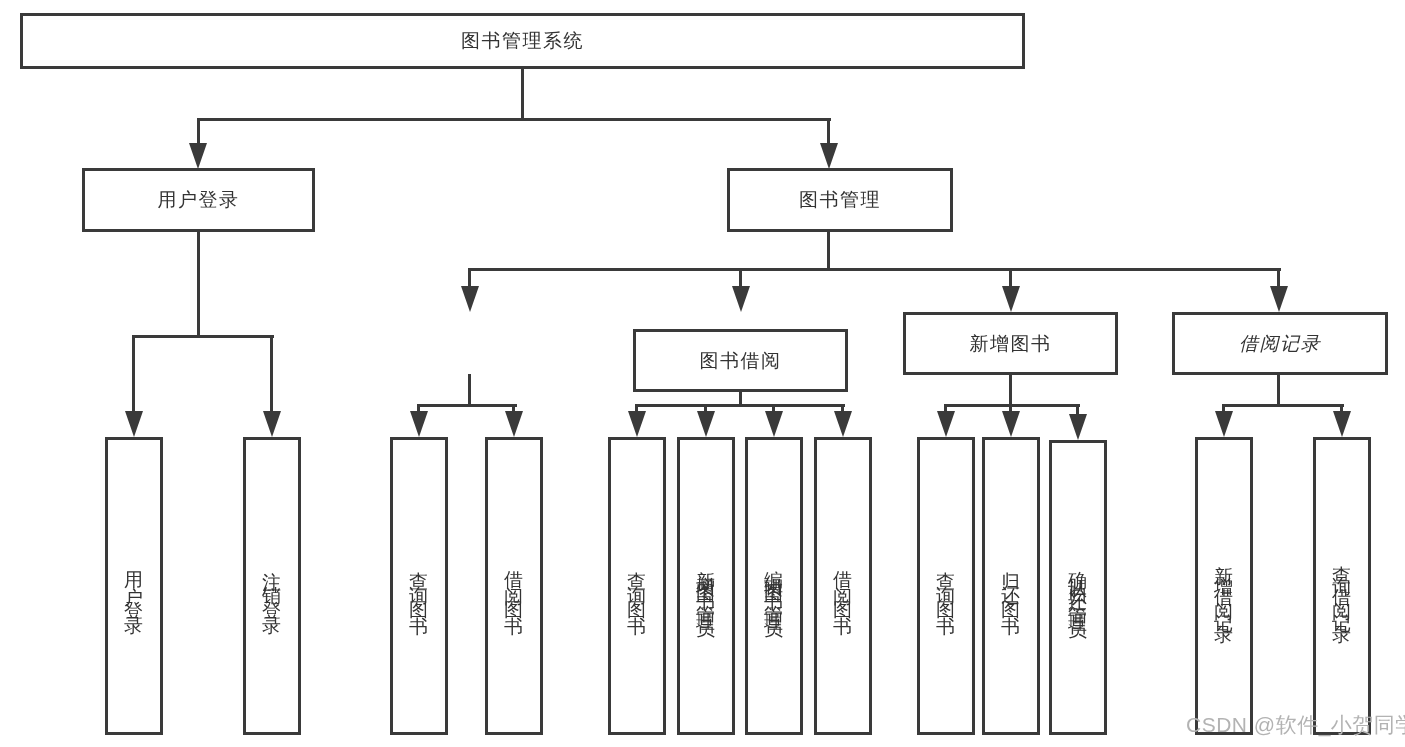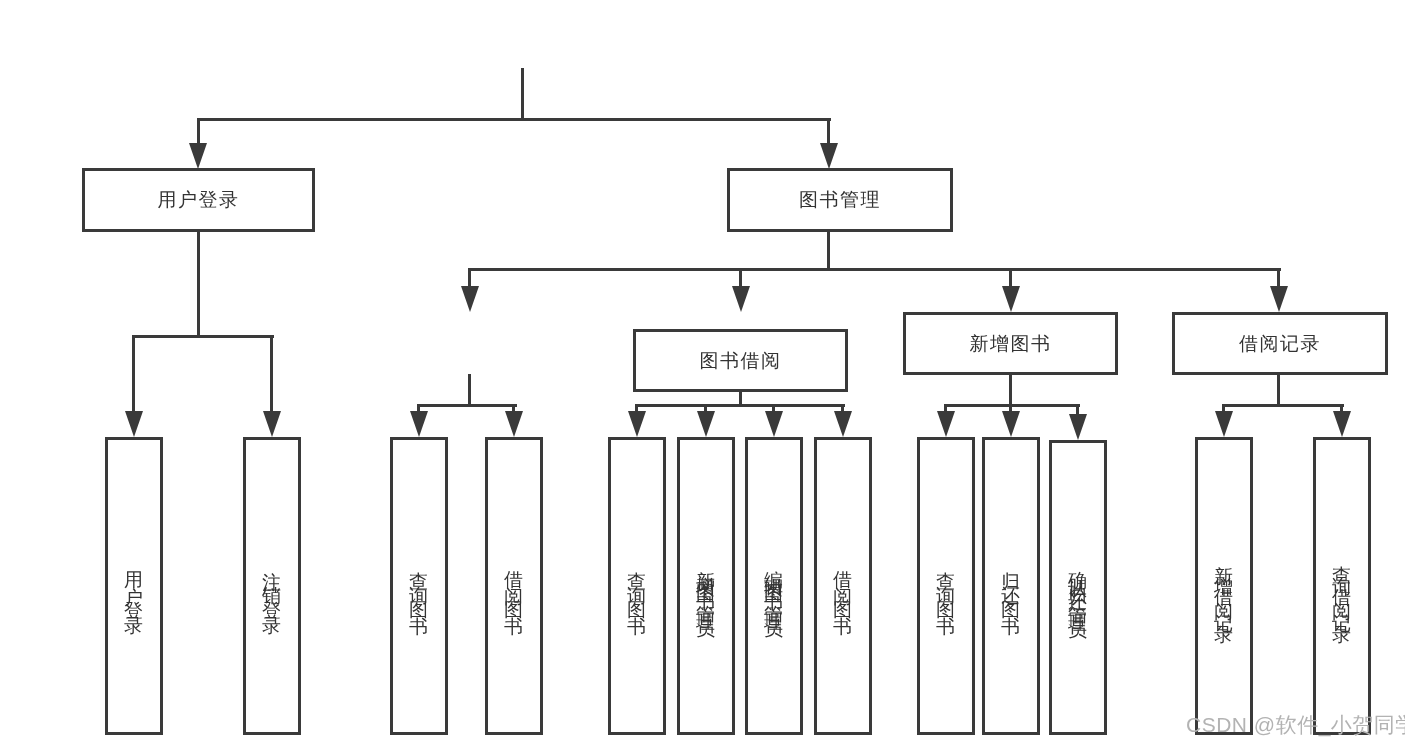--- a/index.html
+++ b/index.html
@@ -87,20 +87,23 @@
     color: var(--watermark);
     z-index: 5;
     white-space: nowrap;
   }
 </style>
 </head>
 <body>
 
 <div class="stage">
 
+  <div class="hbox" style="left:20px; top:13px; width:1005px; height:56px;">
+    <span>图书管理系统</span>
+  </div>
 
   <div class="vline" style="left:521px; top:68px; height:52px;"></div>
   <div class="hline" style="left:197px; top:118px; width:634px;"></div>
   <div class="vline" style="left:197px; top:118px; height:32px;"></div>
   <div class="arrow" style="left:189px; top:143px;"></div>
   <div class="vline" style="left:827px; top:118px; height:32px;"></div>
   <div class="arrow" style="left:820px; top:143px;"></div>
 
   <div class="hbox" style="left:82px; top:168px; width:233px; height:64px;">
     <span>用户登录</span>
@@ -126,21 +129,21 @@
   <div class="arrow" style="left:1002px; top:286px;"></div>
   <div class="vline" style="left:1277px; top:268px; height:24px;"></div>
   <div class="arrow" style="left:1270px; top:286px;"></div>
 
   <div class="hbox" style="left:633px; top:329px; width:215px; height:63px;text-align:center;">
     <span>图书借阅</span>
   </div>
   <div class="hbox" style="left:903px; top:312px; width:215px; height:63px;">
     <span>新增图书</span>
   </div>
-  <div class="hbox" style="left:1172px; top:312px; width:216px; height:63px;">
+  <div class="hbox" style="left:1172px; top:312px; width:216px; height:63px;font-style:italic;">
     <span>借阅记录</span>
   </div>
 
   <div class="vline" style="left:468px; top:374px; height:33px;"></div>
   <div class="hline" style="left:417px; top:404px; width:100px;"></div>
   <div class="vline" style="left:417px; top:404px; height:12px;"></div>
   <div class="arrow" style="left:410px; top:411px;"></div>
   <div class="vline" style="left:512px; top:404px; height:12px;"></div>
   <div class="arrow" style="left:505px; top:411px;"></div>
 

